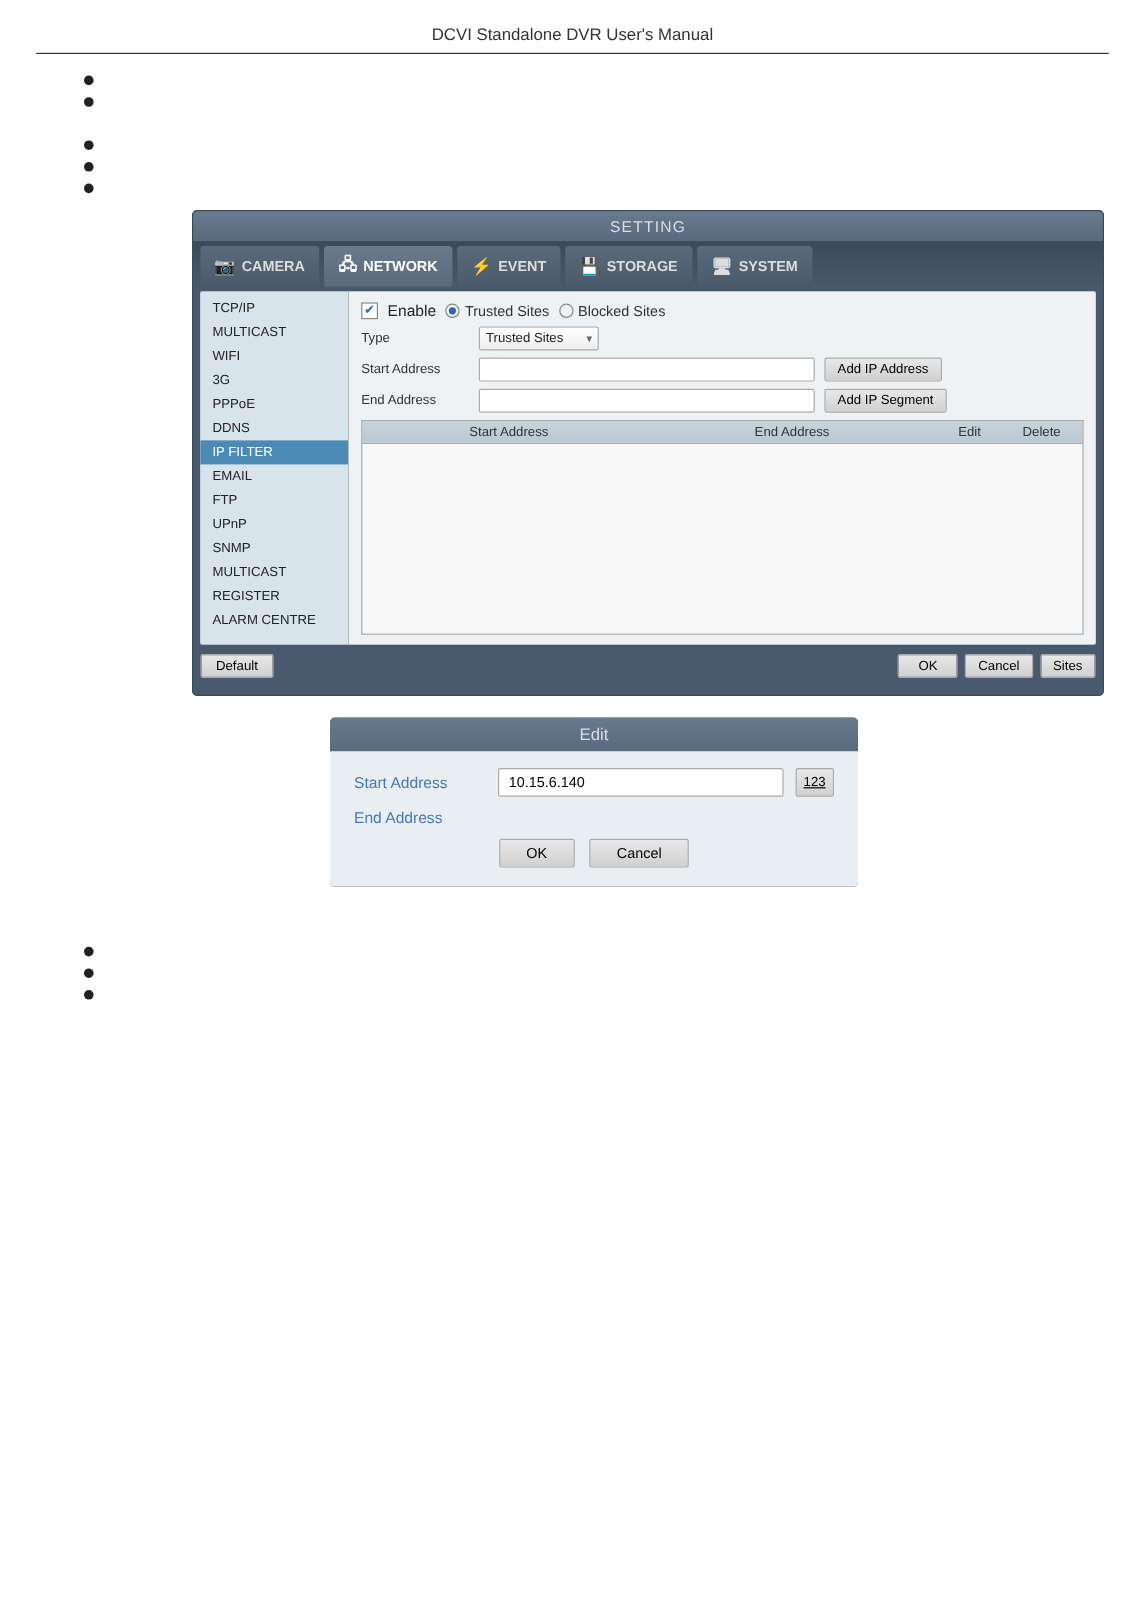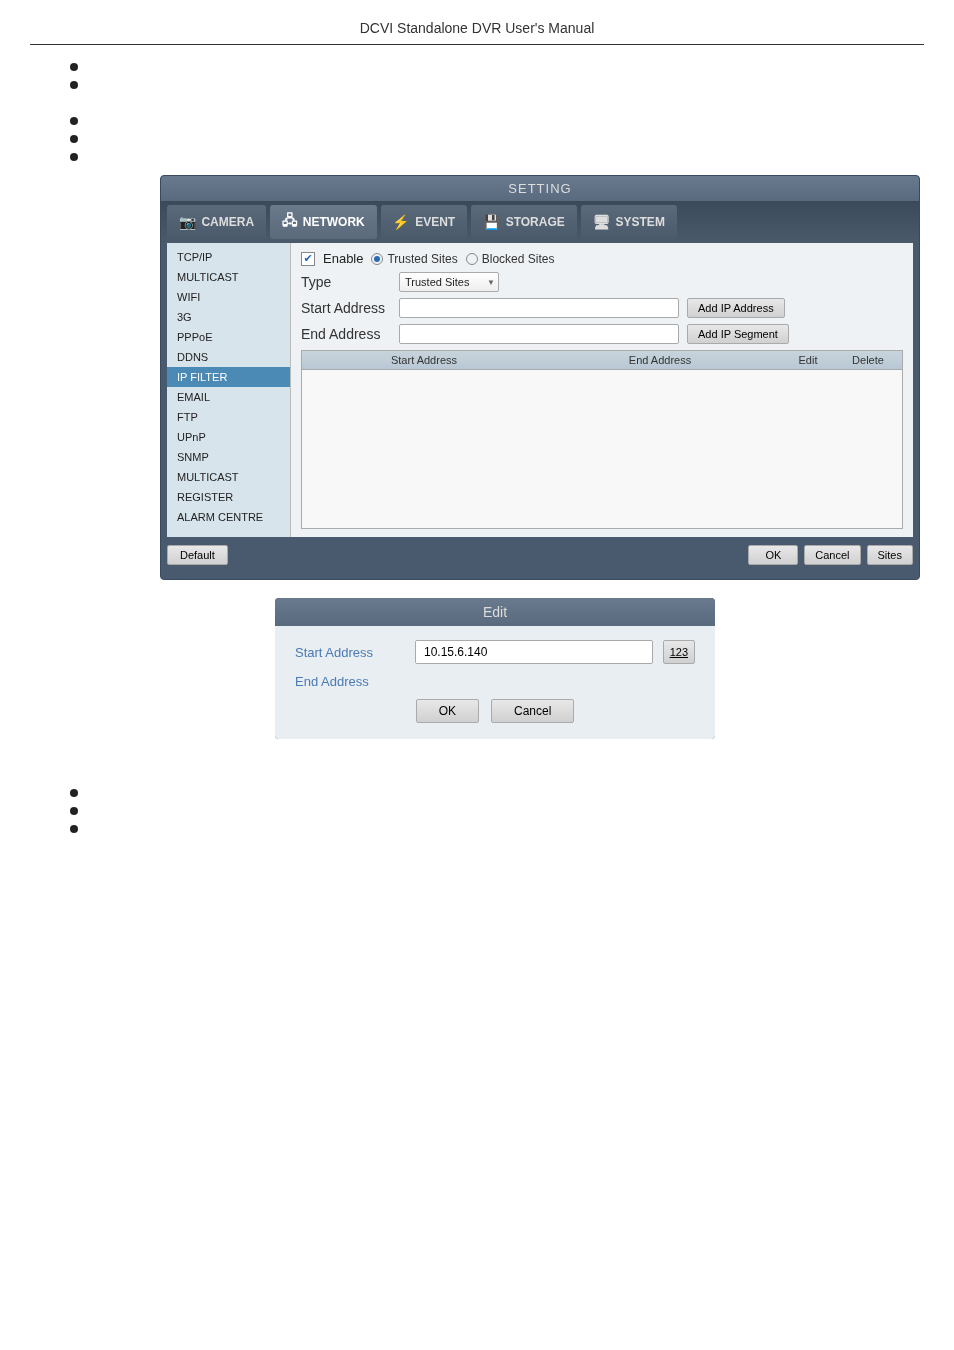--- a/index.html
+++ b/index.html
@@ -176,21 +176,21 @@
 
     .radio-dot.selected::after {
       content: '';
       width: 6px;
       height: 6px;
       background: #2a6ab4;
       border-radius: 50%;
     }
 
     .form-label {
-      font-size: 14px;
+      font-size: 11px;
       color: #333;
       width: 90px;
       flex-shrink: 0;
     }
 
     .form-input {
       background: #fff;
       border: 1px solid #aaa;
       border-radius: 2px;
       padding: 2px 5px;

